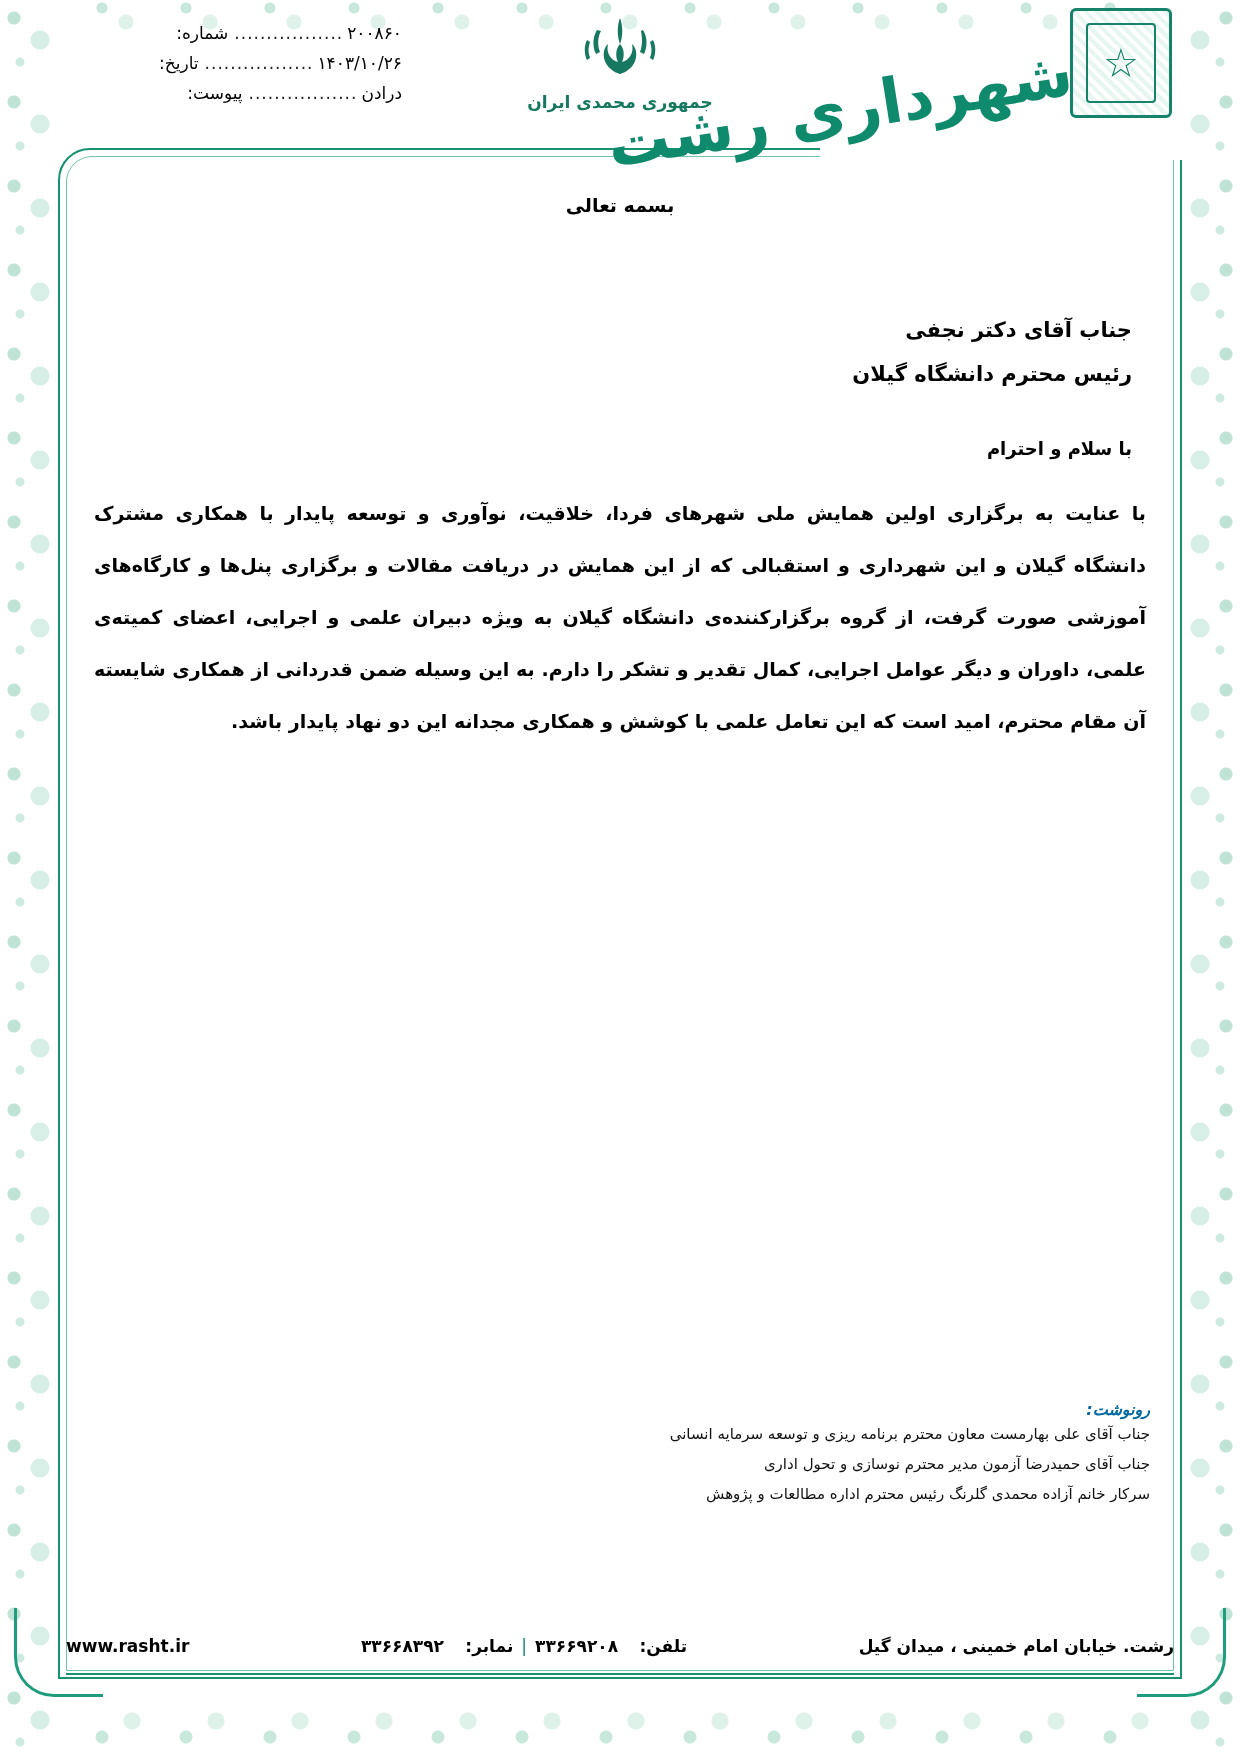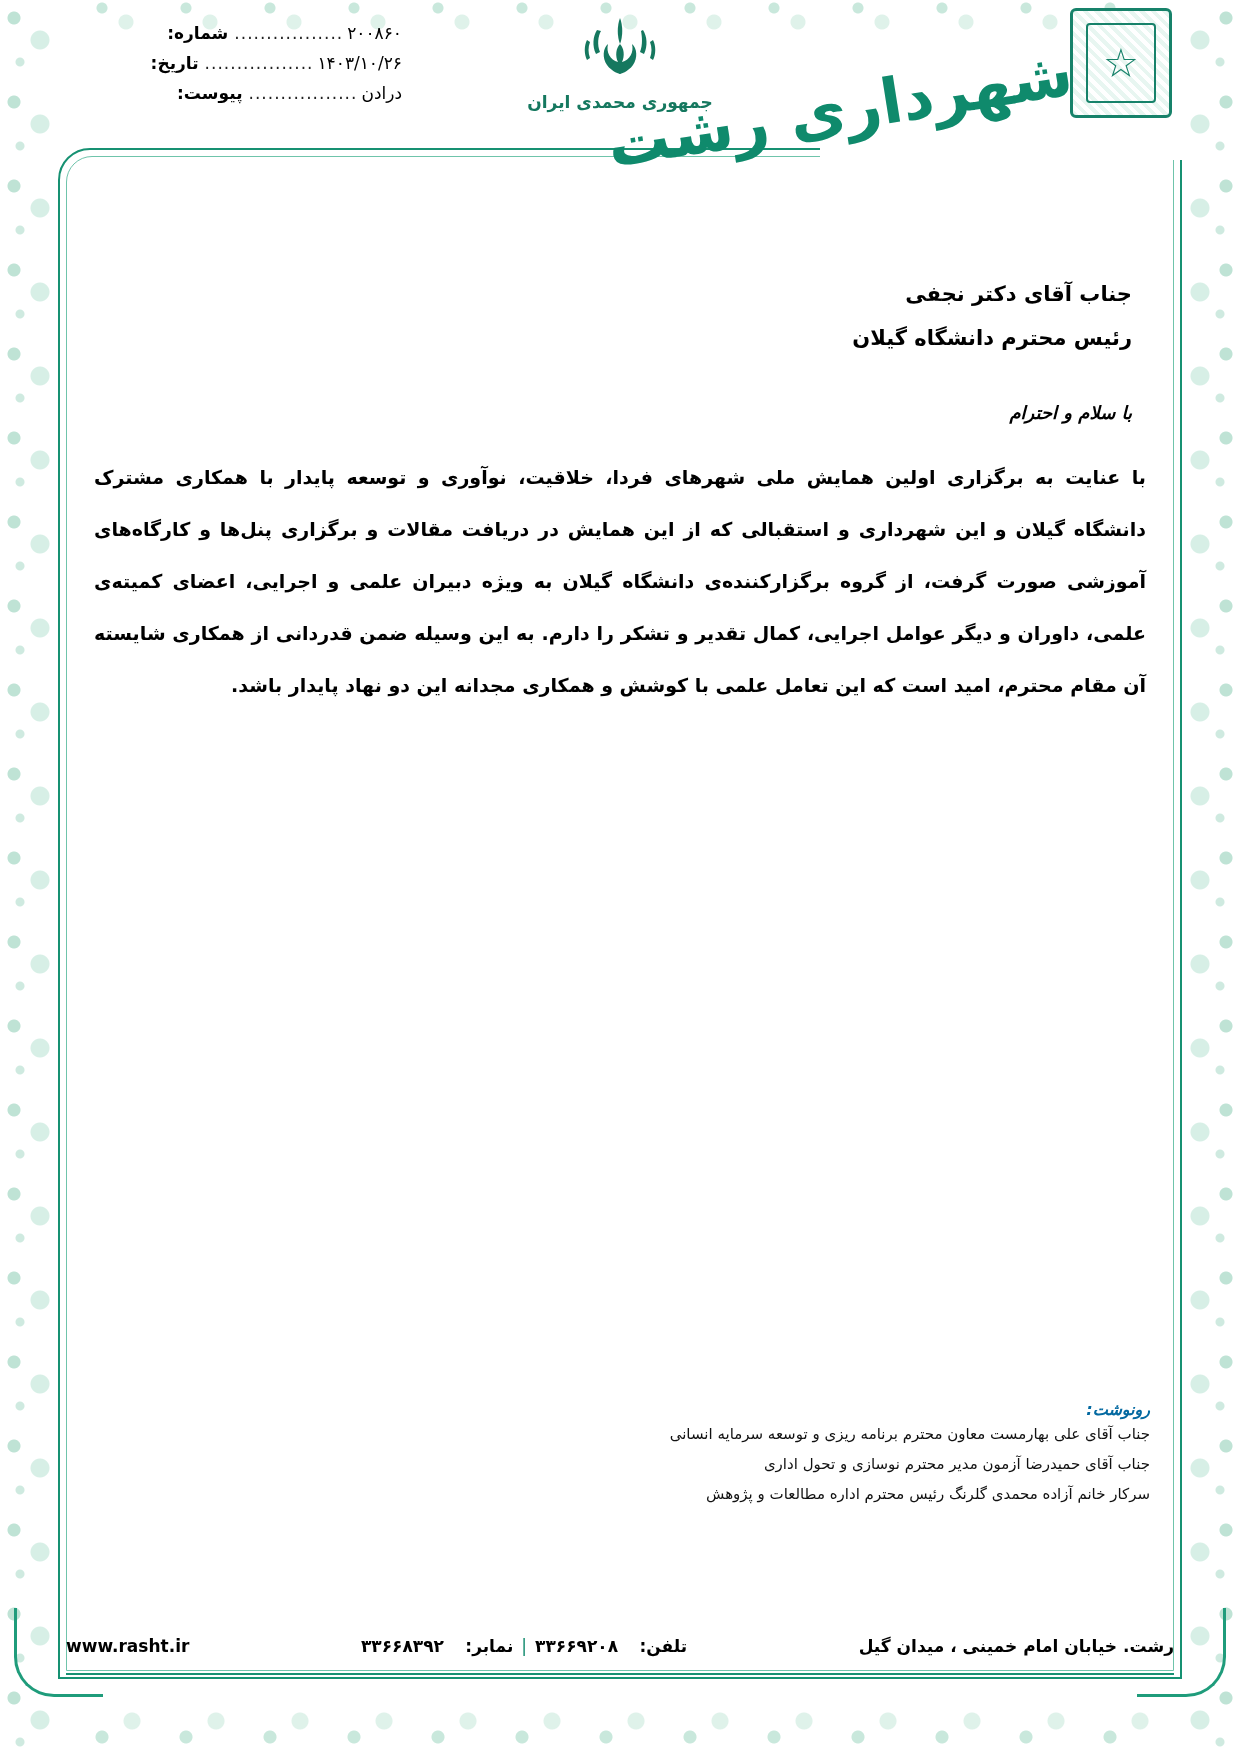--- a/index.html
+++ b/index.html
@@ -119,21 +119,21 @@
     font-family: "DejaVu Sans", "Liberation Sans", sans-serif;
   }
   .meta-row {
     display: flex;
     justify-content: flex-start;
     align-items: baseline;
     white-space: nowrap;
   }
   .meta-label {
     order: 2;
-    font-weight: bold;
+    font-weight: normal;
     font-size: 17px;
     color: #000;
     margin-right: 2px;
   }
   .meta-dots {
     order: 1;
     letter-spacing: 1px;
     color: #222;
     font-size: 17px;
     padding: 0 4px;
@@ -230,21 +230,20 @@
     line-height: 44px;
     color: #000;
     padding-right: 18px;
   }
   .salutation {
     margin-top: 42px;
     font-size: 18px;
     font-weight: bold;
     color: #000;
     padding-right: 18px;
-    font-style: italic;
   }
   .letter-body {
     margin-top: 28px;
     font-size: 19px;
     font-weight: bold;
     line-height: 52px;
     text-align: justify;
     text-align-last: right;
     color: #000;
     padding: 0 4px;
@@ -391,20 +390,21 @@
     </div>
 
     <div class="logo-box">
       <div class="logo-inner">☆</div>
     </div>
 
     <div class="wordmark">شهرداری رشت</div>
   </div>
 
   <div class="body-area">
+    <div class="basmala">بسمه  تعالی</div>
 
     <div class="addressee">
       <div>جناب آقای دکتر نجفی</div>
       <div>رئیس محترم دانشگاه گیلان</div>
     </div>
 
     <div class="salutation">با سلام و احترام</div>
 
     <p class="letter-body">با عنایت به برگزاری اولین همایش ملی شهرهای فردا، خلاقیت، نوآوری و توسعه پایدار با همکاری مشترک دانشگاه گیلان و این شهرداری و استقبالی که از این همایش در دریافت مقالات و برگزاری پنل‌ها و کارگاه‌های آموزشی صورت گرفت، از گروه برگزارکننده‌ی دانشگاه گیلان به ویژه دبیران علمی و اجرایی، اعضای کمیته‌ی علمی، داوران و دیگر عوامل اجرایی، کمال تقدیر و تشکر را دارم.  به این وسیله ضمن قدردانی از همکاری شایسته آن مقام محترم، امید است که این تعامل علمی با کوشش و همکاری مجدانه این دو نهاد پایدار باشد.</p>
 

